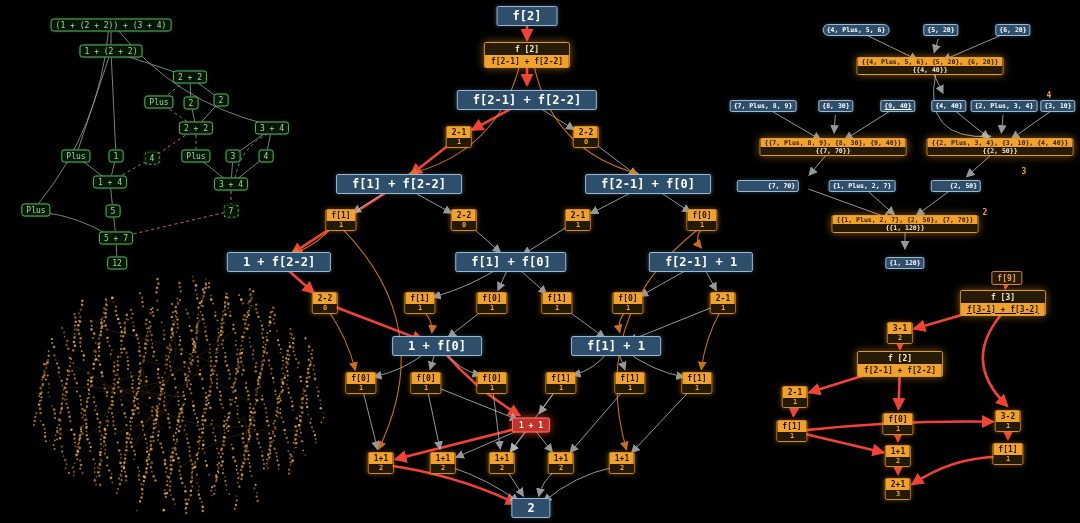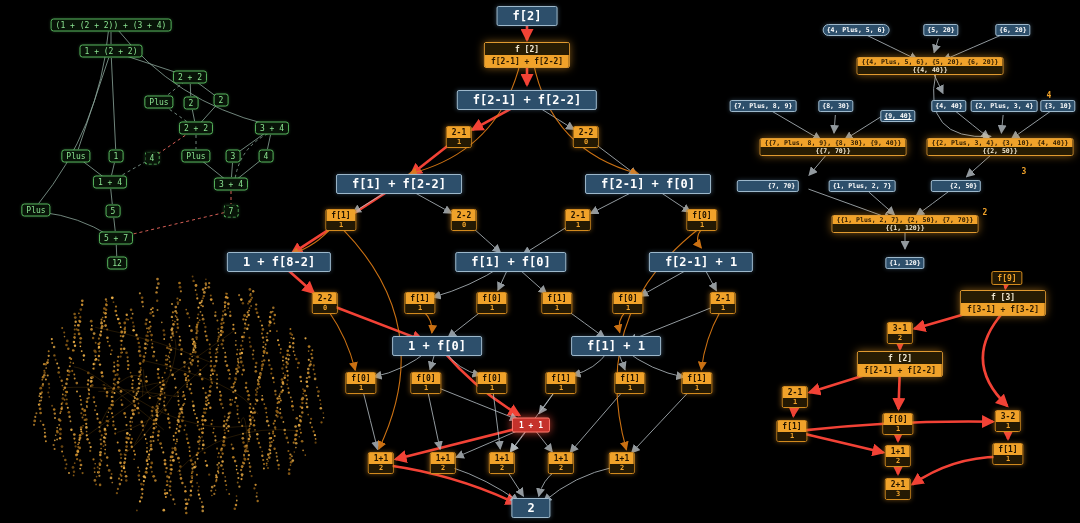--- a/index.html
+++ b/index.html
@@ -1821,21 +1821,21 @@
       </div>
       <div class="node orange" style="left: 578px; top: 220px;">
         <div class="lab">2-1</div>
         <div class="val">1</div>
       </div>
       <div class="node orange" style="left: 702px; top: 220px;">
         <div class="lab">f[0]</div>
         <div class="val">1</div>
       </div>
       <div class="node blue" style="left: 279px; top: 262px;">
-        <span class="t">1 + f[8-2]</span>
+        <span class="t">1 + f[2-2]</span>
       </div>
       <div class="node blue" style="left: 511px; top: 262px; text-align: right;">
         <span class="t">f[1] + f[0]</span>
       </div>
       <div class="node blue" style="left: 701px; top: 262px;">
         <span class="t">f[2-1] + 1</span>
       </div>
       <div class="node orange" style="left: 325px; top: 303px;">
         <div class="lab">2-2</div>
         <div class="val">0</div>
@@ -1928,21 +1928,21 @@
       <div class="node box small" style="left: 930px; top: 66px;">
         <div class="row bright">{{4, Plus, 5, 6}, {5, 20}, {6, 20}}</div>
         <div class="row dark">{{4, 40}}</div>
       </div>
       <div class="node blue small" style="left: 763px; top: 106px;">
         <span class="t">{7, Plus, 8, 9}</span>
       </div>
       <div class="node blue small" style="left: 836px; top: 106px;">
         <span class="t">{8, 30}</span>
       </div>
-      <div class="node blue small" style="left: 898px; top: 116px; text-decoration: underline;">
+      <div class="node blue small" style="left: 898px; top: 106px; text-decoration: underline;">
         <span class="t">{9, 40}</span>
       </div>
       <div class="node blue small" style="left: 949px; top: 106px;">
         <span class="t">{4, 40}</span>
       </div>
       <div class="node blue small" style="left: 1004px; top: 106px;">
         <span class="t">{2, Plus, 3, 4}</span>
       </div>
       <div class="node blue small" style="left: 1058px; top: 106px;">
         <span class="t">{3, 10}</span>
@@ -1970,21 +1970,21 @@
       </div>
       <div class="node blue small" style="left: 905px; top: 263px;">
         <span class="t">{1, 120}</span>
       </div>
       <span class="edge-label" style="left: 1049px; top: 95px;">4</span>
       <span class="edge-label" style="left: 1024px; top: 171px;">3</span>
       <span class="edge-label" style="left: 985px; top: 212px;">2</span>
       <div class="node darkorange" style="left: 1007px; top: 278px;">
         <span class="t">f[9]</span>
       </div>
-      <div class="node box" style="left: 1003px; top: 303px;">
+      <div class="node box" style="left: 1003px; top: 303px; text-decoration: underline;">
         <div class="row dark">f [3]</div>
         <div class="row bright">f[3-1] + f[3-2]</div>
       </div>
       <div class="node orange" style="left: 900px; top: 333px;">
         <div class="lab">3-1</div>
         <div class="val">2</div>
       </div>
       <div class="node box" style="left: 900px; top: 364px;">
         <div class="row dark">f [2]</div>
         <div class="row bright">f[2-1] + f[2-2]</div>

